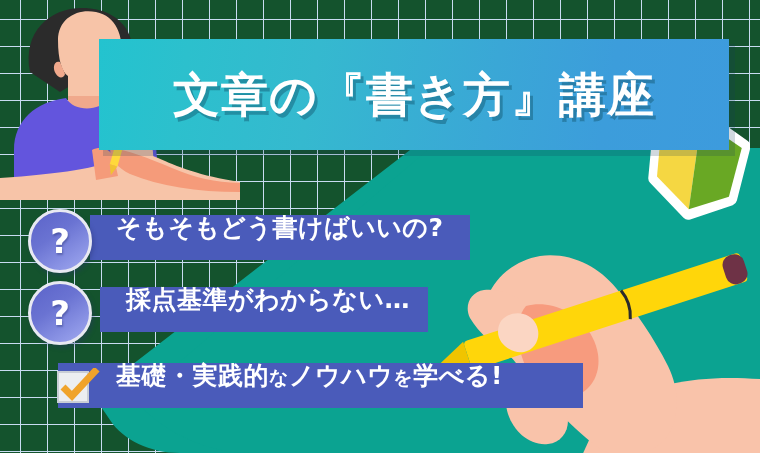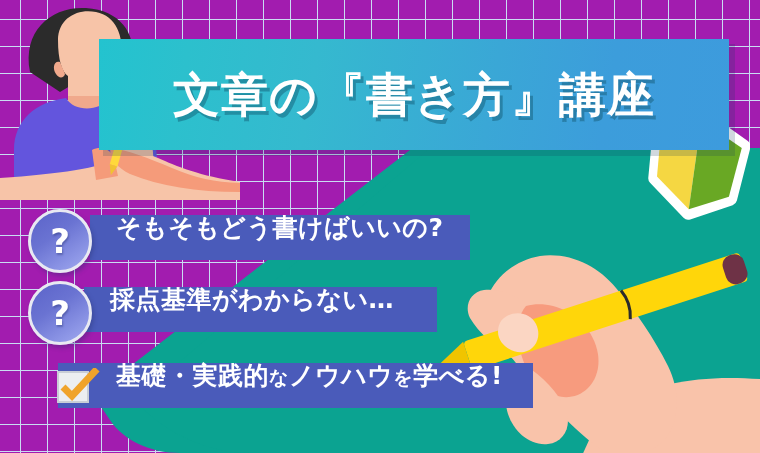--- a/index.html
+++ b/index.html
@@ -6,21 +6,21 @@
   body{
     width:760px;height:453px;
     font-family:"DejaVu Sans","Liberation Sans",sans-serif;
     background:#ffffff;
     overflow:hidden;
   }
   #stage{
     position:relative;
     width:760px;height:453px;
     overflow:hidden;
-    background:#a21caf;
+    background:#14532d;
   }
   
   .grid{
     position:absolute;inset:0;
     background-image:
       linear-gradient(to right,#c9dcf2 1px,transparent 1px),
       linear-gradient(to bottom,#c9dcf2 1px,transparent 1px);
     background-size:27px 27px;
     background-position:-7px -8px;
   }
@@ -71,23 +71,23 @@
     font-family:"DejaVu Sans","Liberation Sans",sans-serif;
     font-weight:bold;
     font-size:25px;
     white-space:nowrap;
     letter-spacing:.5px;
     line-height:1;
   }
   .bullet-text .sm{font-size:19px;}
   #b1{left:90px;top:215px;width:380px;}
   #b1 .bullet-text{padding-left:26px;}
-  #b2{left:84px;top:287px;width:353px;}
+  #b2{left:100px;top:287px;width:328px;}
   #b2 .bullet-text{padding-left:26px;}
-  #b3{left:58px;top:363px;width:475px;}
+  #b3{left:58px;top:363px;width:525px;}
   #b3 .bullet-text{padding-left:58px;}
   
   .qmark{
     position:absolute;
     width:58px;height:58px;border-radius:50%;
     background:linear-gradient(145deg,#5b63c9 0%,#6a73d2 40%,#8d96e6 78%,#a2aaef 100%);
     border:3px solid #e8e9f2;
     box-shadow:2px 3px 4px rgba(40,50,110,.35);
     display:flex;align-items:center;justify-content:center;
     color:#ffffff;

